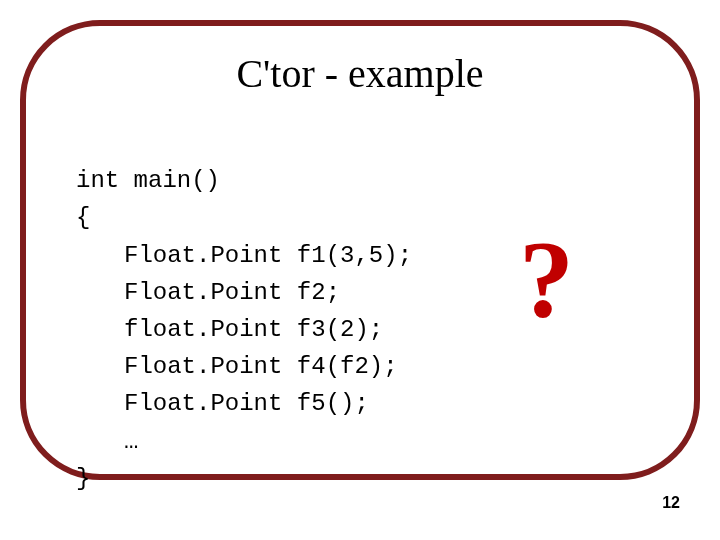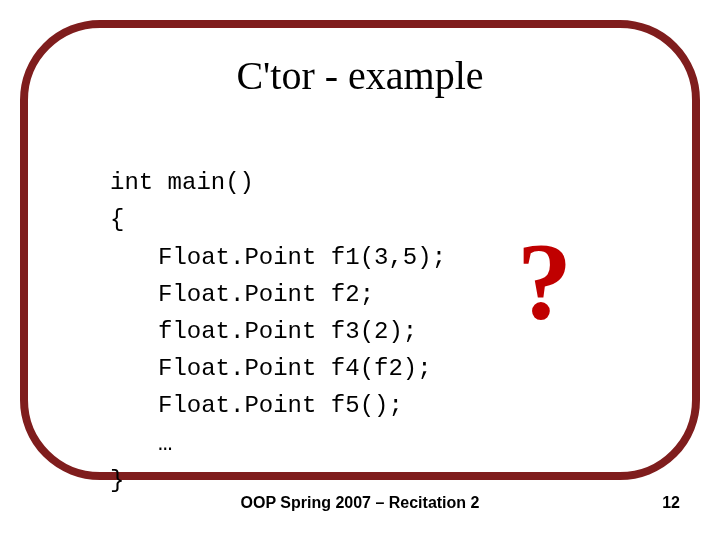--- a/index.html
+++ b/index.html
@@ -16,38 +16,37 @@
     width: 720px;
     height: 540px;
     box-sizing: border-box;
   }
   .frame {
     position: absolute;
     left: 20px;
     top: 20px;
     right: 20px;
     bottom: 60px;
-    border: 8px solid #7f1d1d;
+    border: 6px solid #7f1d1d;
     border-radius: 80px;
     box-sizing: border-box;
     padding: 20px 50px 28px 50px;
   }
   .title {
     text-align: center;
     font-size: 40px;
     font-weight: normal;
     margin-top: 4px;
     margin-bottom: 28px;
   }
   .code {
     font-family: "Courier New", Courier, monospace;
     font-size: 24px;
     line-height: 1.55;
     white-space: pre;
-    margin-left: 32px;
   }
   .indent { padding-left: 48px; }
   .qmark {
     position: absolute;
     right: 120px;
     top: 190px;
     font-size: 110px;
     font-weight: bold;
     color: #c00000;
     font-family: "Times New Roman", Times, serif;
@@ -93,16 +92,15 @@
 <span class="indent">Float.Point f4(f2);</span>
 <span class="indent">Float.Point f5();</span>
 <span class="indent">…</span>
 <span>}</span>
 </div>
 
     <div class="qmark">?</div>
   </div>
 
   <div class="footer">
-    <div class="footer-center">OOP Spring 2007 – Recitation 2</div>
     <div class="footer-right">12</div>
   </div>
 </div>
 
 </body></html>

